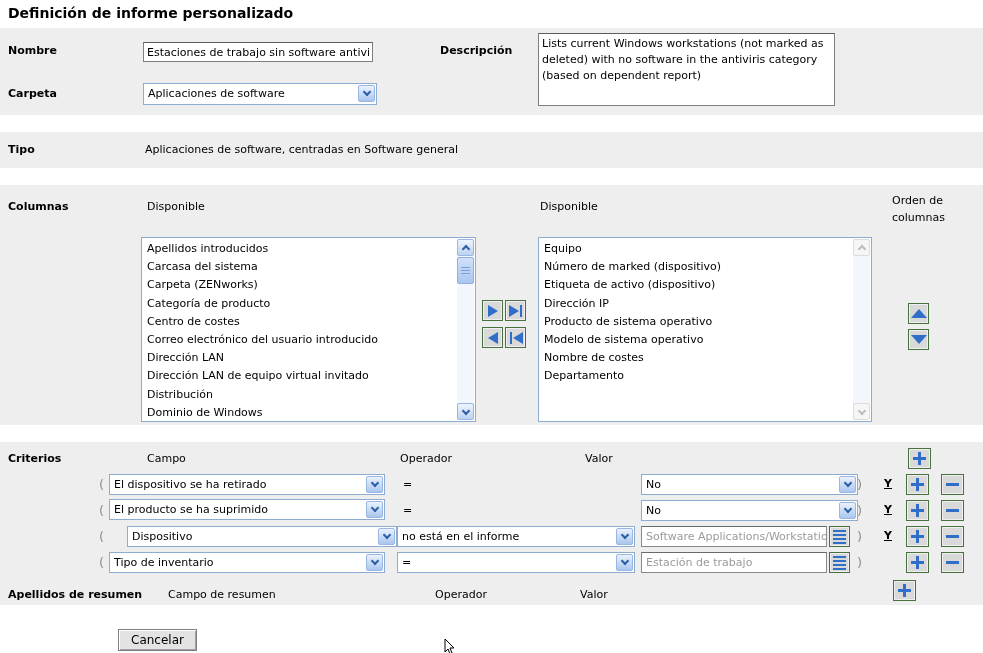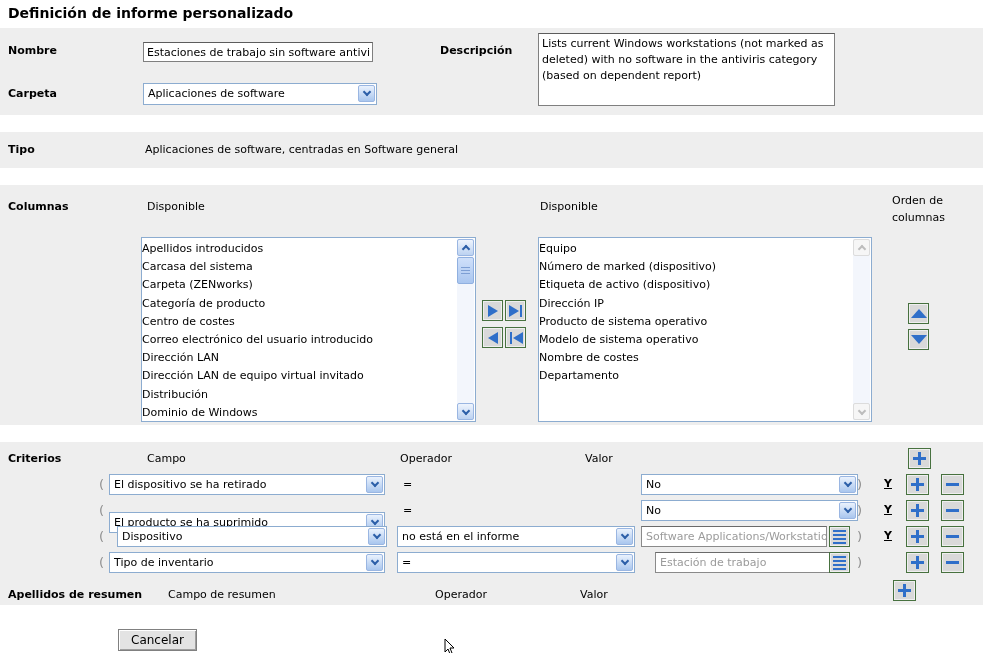--- a/index.html
+++ b/index.html
@@ -25,21 +25,21 @@
                background:linear-gradient(180deg,#eaf2fd,#a9c6ee); border:1px solid #9ab6e2;
                border-radius:2px; display:flex; align-items:center; justify-content:center; }
   .chev-down { width:6px; height:6px; border-right:2px solid #2c5fa8; border-bottom:2px solid #2c5fa8;
                transform:rotate(45deg); margin-top:-3px; }
   .chev-up { width:6px; height:6px; border-right:2px solid #2c5fa8; border-bottom:2px solid #2c5fa8;
              transform:rotate(225deg); margin-top:3px; }
   .chev-grey { border-color:#bdbdbd !important; }
   
   .listbox { position:absolute; background:#fff; border:1px solid #8cacd0; overflow:hidden; }
   .list-items { position:absolute; left:0; top:2px; right:18px; }
-  .list-item { line-height:18.2px; white-space:nowrap; overflow:hidden; }
+  .list-item { line-height:18.2px; padding-left:5px; white-space:nowrap; overflow:hidden; }
   .sb { position:absolute; top:1px; right:1px; bottom:1px; width:17px; background:#f3f6fc; }
   .sb-btn { position:absolute; left:0; width:17px; height:17px; background:linear-gradient(180deg,#eef4fd,#bcd2f1);
             border:1px solid #9ab6e2; border-radius:2px; display:flex; align-items:center; justify-content:center; }
   .sb-btn.disabled { background:#f6f6f6; border-color:#dcdcdc; }
   .sb-thumb { position:absolute; left:0; top:18px; width:17px; height:27px;
               background:linear-gradient(180deg,#cfe0fa,#aac6ef); border:1px solid #90b0e0; border-radius:2px;
               display:flex; align-items:center; justify-content:center; }
   .grip { width:9px; height:7px;
           background:repeating-linear-gradient(180deg,#7d9fd4 0 1px,transparent 1px 3px); }
   
@@ -201,21 +201,21 @@
         <a class="and-link" style="left: 884px;">Y</a>
         <button class="gbtn" style="left: 906px; top: 2px; width: 23px; height: 21px;">
           <span class="icon-plus"></span>
         </button>
         <button class="gbtn" style="left: 941px; top: 2px; width: 23px; height: 21px;">
           <span class="icon-minus"></span>
         </button>
       </div>
       <div class="crit-row">
         <span class="paren" style="left: 99px;">(</span>
-        <div class="sel" style="left: 109px; top: 14px; width: 276px;">
+        <div class="sel" style="left: 109px; top: 1px; width: 276px;">
           <span class="sel-text">El producto se ha suprimido</span>
           <span class="sel-arrow">
             <span class="chev-down"></span>
           </span>
         </div>
         <span class="op-text">=</span>
         <div class="sel" style="left: 641px; top: 2px; width: 217px;">
           <span class="sel-text">No</span>
           <span class="sel-arrow">
             <span class="chev-down"></span>
@@ -225,21 +225,21 @@
         <a class="and-link" style="left: 884px;">Y</a>
         <button class="gbtn" style="left: 906px; top: 2px; width: 23px; height: 21px;">
           <span class="icon-plus"></span>
         </button>
         <button class="gbtn" style="left: 941px; top: 2px; width: 23px; height: 21px;">
           <span class="icon-minus"></span>
         </button>
       </div>
       <div class="crit-row">
         <span class="paren" style="left: 99px;">(</span>
-        <div class="sel" style="left: 117px; top: 2px; width: 270px;">
+        <div class="sel" style="left: 127px; top: 2px; width: 270px;">
           <span class="sel-text">Dispositivo</span>
           <span class="sel-arrow">
             <span class="chev-down"></span>
           </span>
         </div>
         <div class="sel" style="left: 397px; top: 2px; width: 238px;">
           <span class="sel-text">no está en el informe</span>
           <span class="sel-arrow">
             <span class="chev-down"></span>
           </span>
@@ -264,21 +264,21 @@
           <span class="sel-arrow">
             <span class="chev-down"></span>
           </span>
         </div>
         <div class="sel" style="left: 397px; top: 2px; width: 238px;">
           <span class="sel-text">=</span>
           <span class="sel-arrow">
             <span class="chev-down"></span>
           </span>
         </div>
-        <div class="val-lookup" style="left: 641px; top: 2px; width: 186px; margin-left: 14px;">Estación de trabajo</div>
+        <div class="val-lookup" style="left: 641px; top: 2px; width: 186px;">Estación de trabajo</div>
         <button class="gbtn" style="left: 829px; top: 2px; width: 21px; height: 21px;">
           <span class="icon-list"></span>
         </button>
         <span class="paren" style="left: 857px;">)</span>
         <button class="gbtn" style="left: 906px; top: 2px; width: 23px; height: 21px;">
           <span class="icon-plus"></span>
         </button>
         <button class="gbtn" style="left: 941px; top: 2px; width: 23px; height: 21px;">
           <span class="icon-minus"></span>
         </button>

